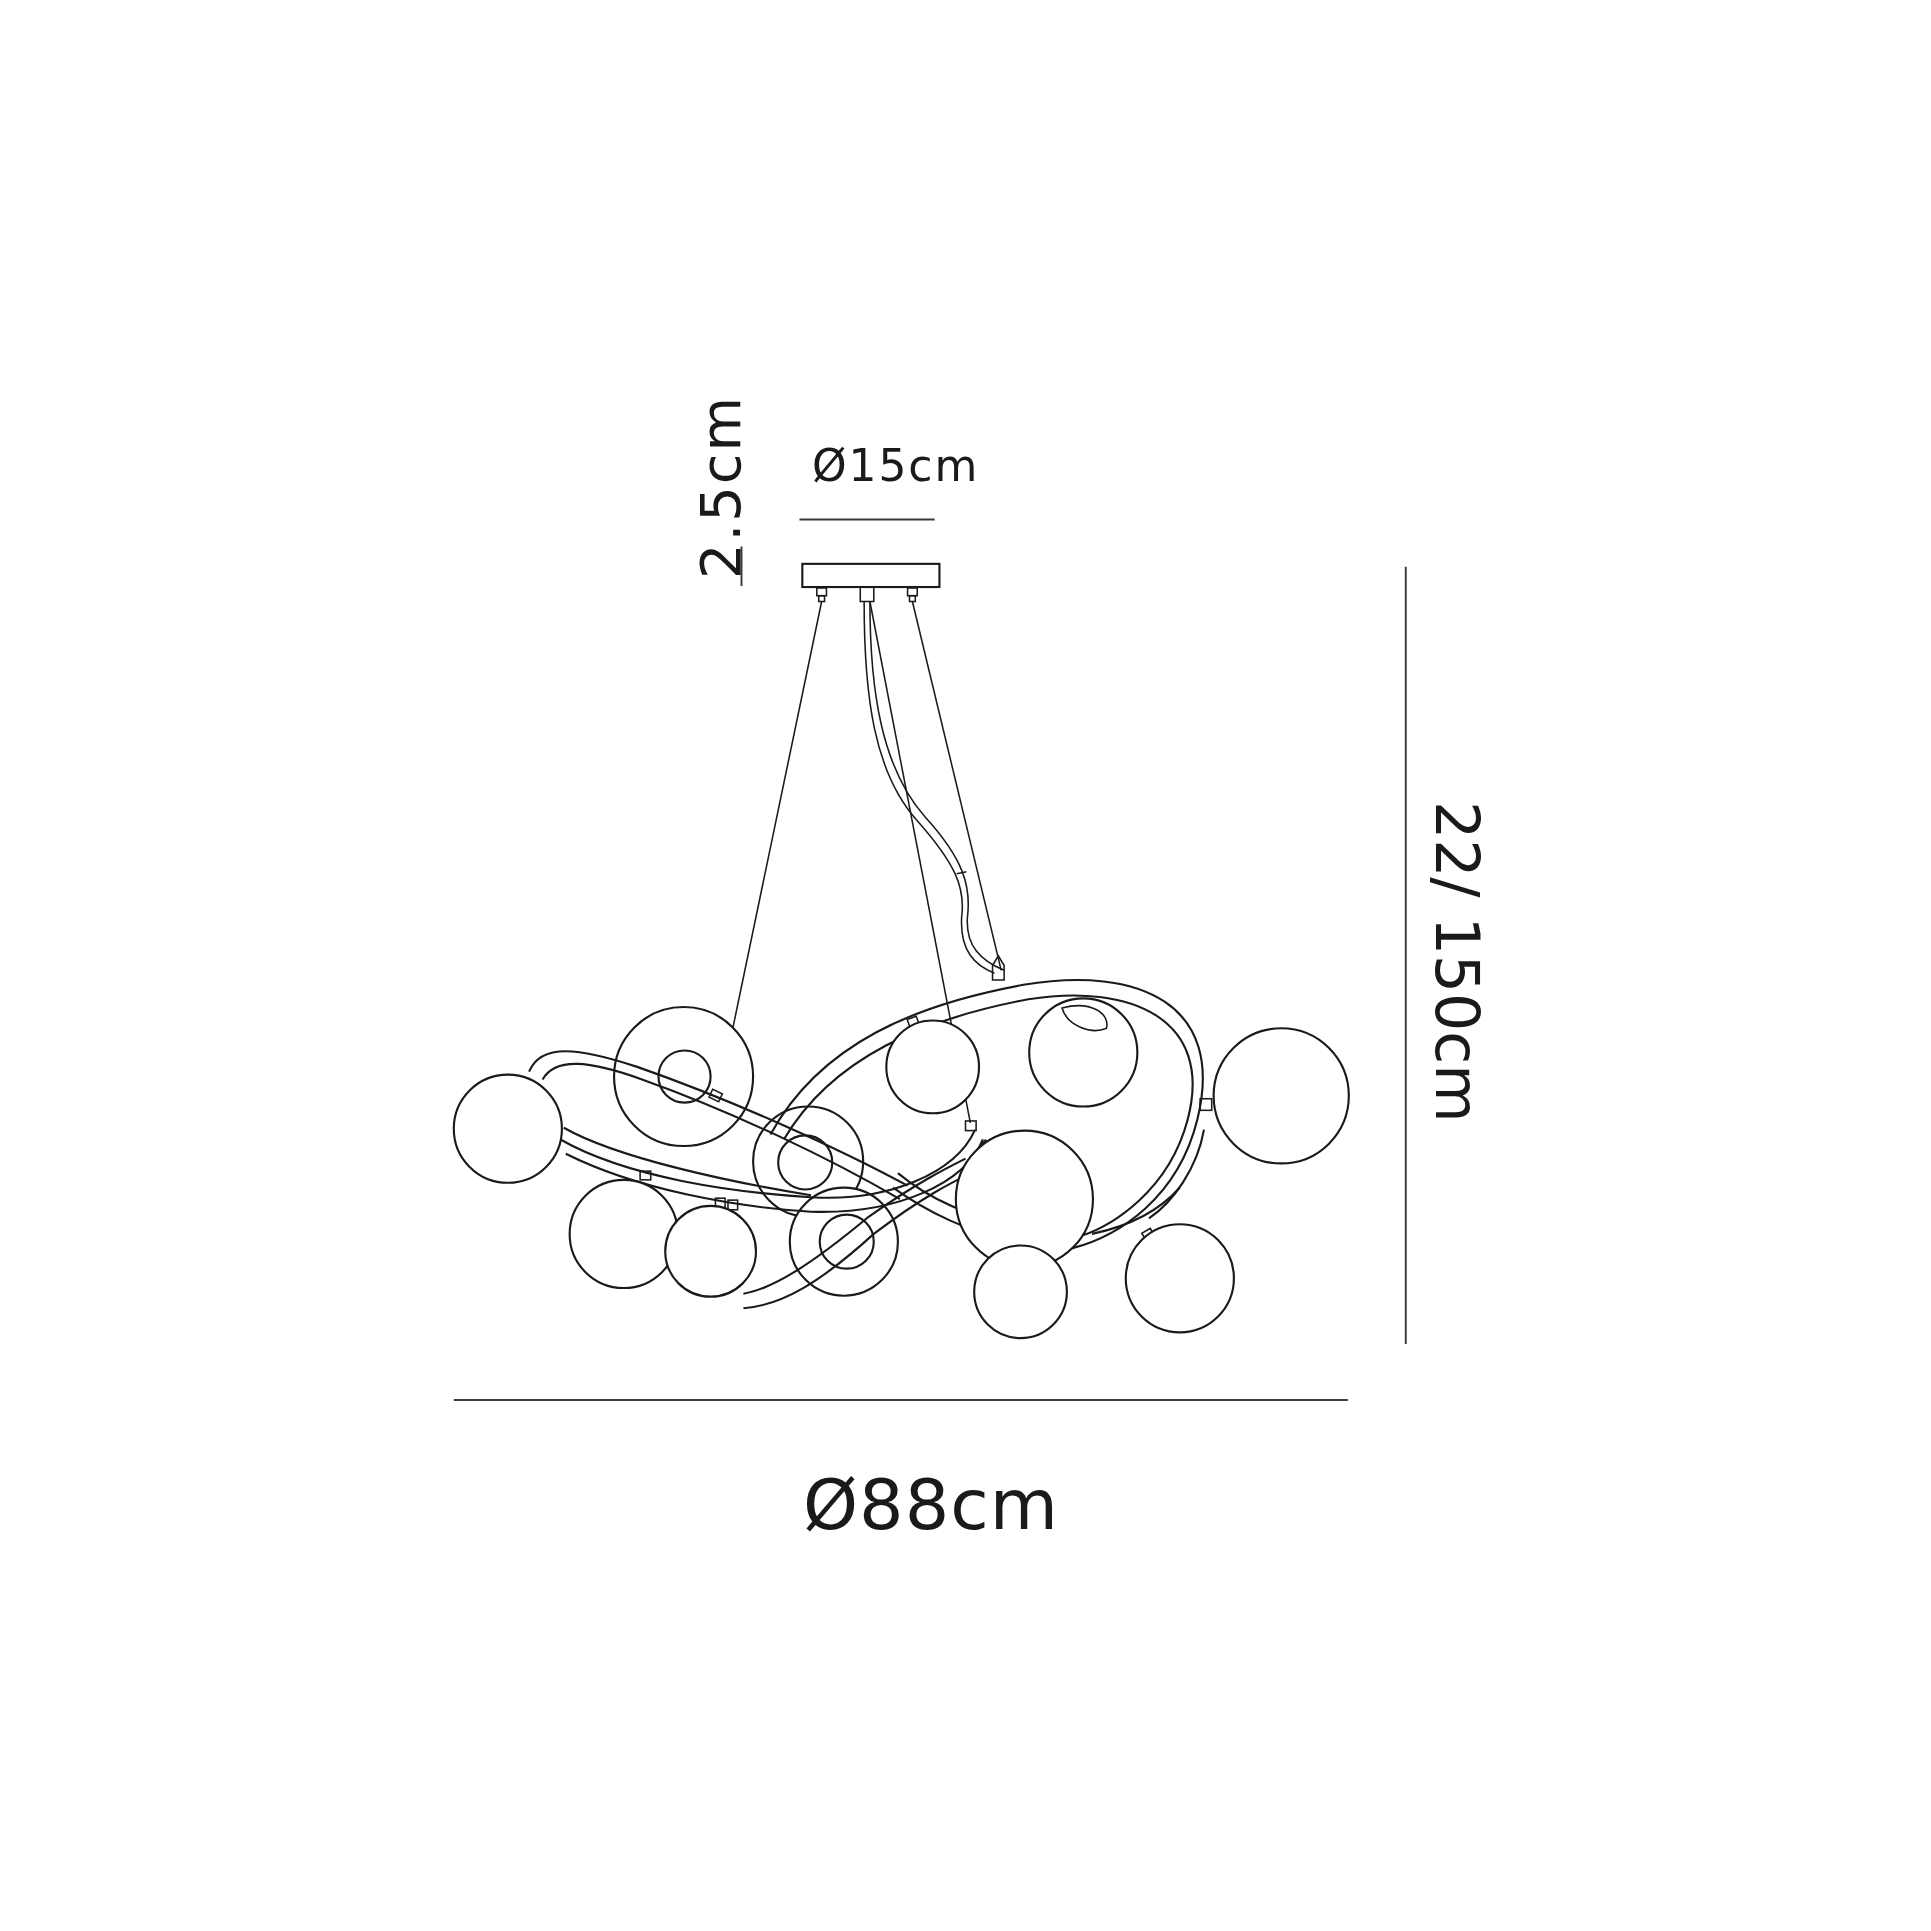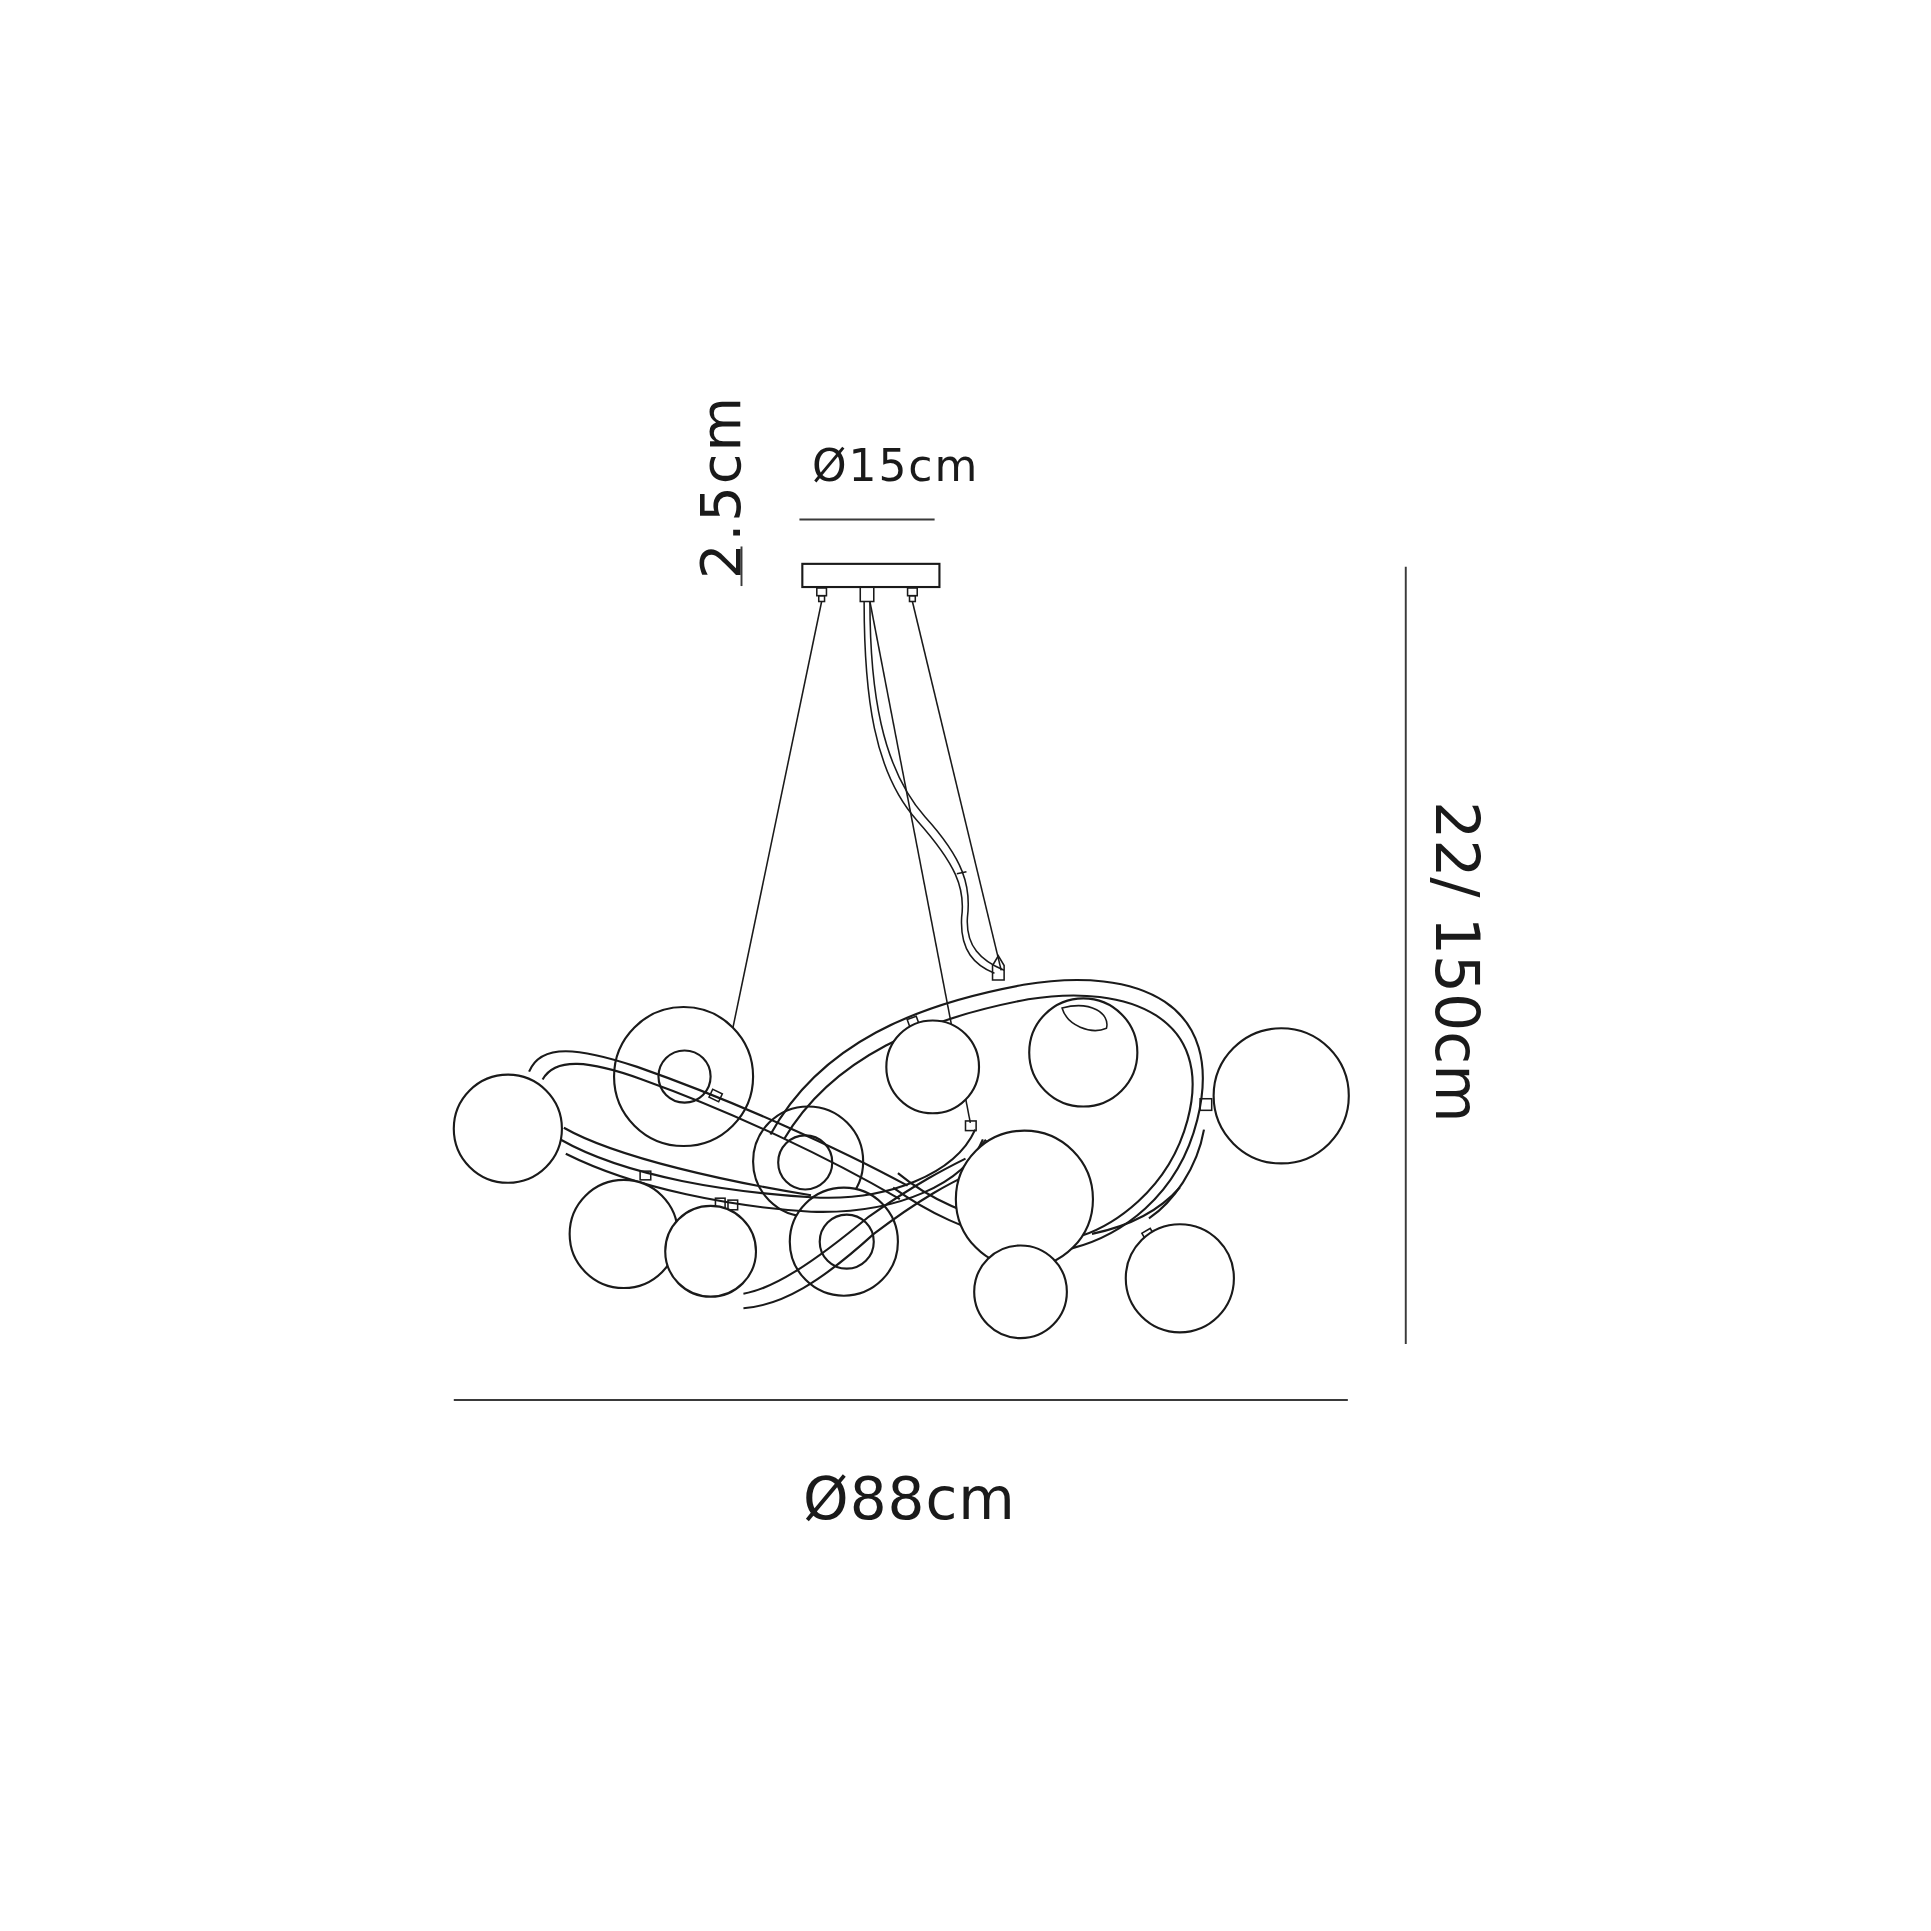--- a/index.html
+++ b/index.html
@@ -13,21 +13,21 @@
     .arm { stroke: #1a1a1a; stroke-width: 2.2; fill: none; }
     .label {
       position: absolute;
       font-family: "DejaVu Sans", sans-serif;
       color: #1a1a1a;
       white-space: nowrap;
       line-height: 1;
       letter-spacing: 1.9px;
     }
     .label-top { left: 768px; top: 444px; font-size: 44px; margin-left: 44px; }
-    .label-bottom { left: 803px; top: 1470px; font-size: 58px; letter-spacing: 1px; }
+    .label-bottom { left: 803px; top: 1470px; font-size: 70px; letter-spacing: 1px; }
     .label-height-small {
       left: 693px; top: 579px; font-size: 56px;
       transform-origin: 0 0; transform: rotate(-90deg);
     }
     .label-drop {
       left: 1487px; top: 801px; font-size: 60px;
       transform-origin: 0 0; transform: rotate(90deg);
       letter-spacing: 0px;
     }
   </style>

